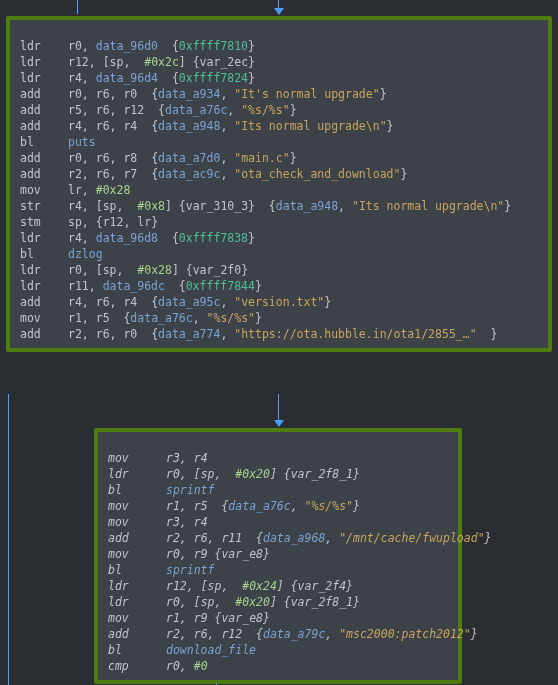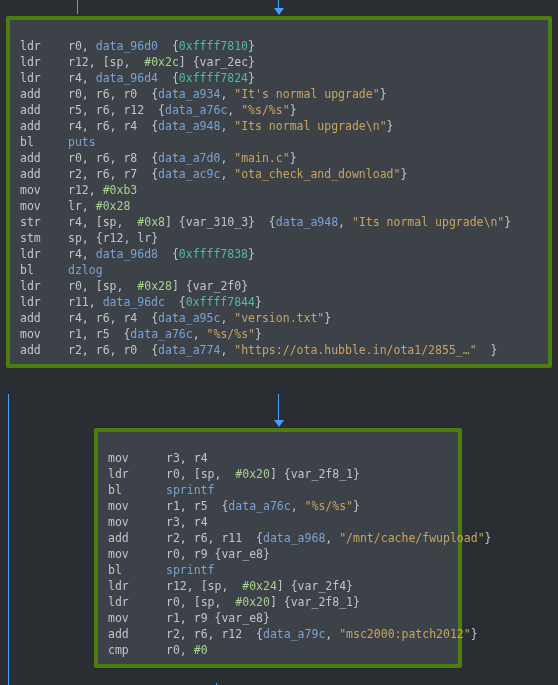--- a/index.html
+++ b/index.html
@@ -60,45 +60,45 @@
 <div id="block1" class="block" style="top:16px; left:6px; width:546px;">
     <div class="line"><span class="mnem">ldr</span><span class="reg">r0</span><span class="punc">, </span><span class="data">data_96d0</span><span class="punc">  {</span><span class="addr">0xffff7810</span><span class="punc">}</span></div>
     <div class="line"><span class="mnem">ldr</span><span class="reg">r12</span><span class="punc">, [</span><span class="reg">sp</span><span class="punc">,  </span><span class="num">#0x2c</span><span class="punc">] {</span><span class="var">var_2ec</span><span class="punc">}</span></div>
     <div class="line"><span class="mnem">ldr</span><span class="reg">r4</span><span class="punc">, </span><span class="data">data_96d4</span><span class="punc">  {</span><span class="addr">0xffff7824</span><span class="punc">}</span></div>
     <div class="line"><span class="mnem">add</span><span class="reg">r0</span><span class="punc">, </span><span class="reg">r6</span><span class="punc">, </span><span class="reg">r0</span><span class="punc">  {</span><span class="data">data_a934</span><span class="punc">, </span><span class="str">"It's normal upgrade"</span><span class="punc">}</span></div>
     <div class="line"><span class="mnem">add</span><span class="reg">r5</span><span class="punc">, </span><span class="reg">r6</span><span class="punc">, </span><span class="reg">r12</span><span class="punc">  {</span><span class="data">data_a76c</span><span class="punc">, </span><span class="str">"%s/%s"</span><span class="punc">}</span></div>
     <div class="line"><span class="mnem">add</span><span class="reg">r4</span><span class="punc">, </span><span class="reg">r6</span><span class="punc">, </span><span class="reg">r4</span><span class="punc">  {</span><span class="data">data_a948</span><span class="punc">, </span><span class="str">"Its normal upgrade\n"</span><span class="punc">}</span></div>
     <div class="line"><span class="mnem">bl</span><span class="call">puts</span></div>
     <div class="line"><span class="mnem">add</span><span class="reg">r0</span><span class="punc">, </span><span class="reg">r6</span><span class="punc">, </span><span class="reg">r8</span><span class="punc">  {</span><span class="data">data_a7d0</span><span class="punc">, </span><span class="str">"main.c"</span><span class="punc">}</span></div>
     <div class="line"><span class="mnem">add</span><span class="reg">r2</span><span class="punc">, </span><span class="reg">r6</span><span class="punc">, </span><span class="reg">r7</span><span class="punc">  {</span><span class="data">data_ac9c</span><span class="punc">, </span><span class="str">"ota_check_and_download"</span><span class="punc">}</span></div>
-    <div class="line"><span class="mnem">mov</span><span class="reg">r12</span><span class="punc">, </span><span class="num">#0xb3</span></div>
     <div class="line"><span class="mnem">mov</span><span class="reg">lr</span><span class="punc">, </span><span class="num">#0x28</span></div>
     <div class="line"><span class="mnem">str</span><span class="reg">r4</span><span class="punc">, [</span><span class="reg">sp</span><span class="punc">,  </span><span class="num">#0x8</span><span class="punc">] {</span><span class="var">var_310_3</span><span class="punc">}  {</span><span class="data">data_a948</span><span class="punc">, </span><span class="str">"Its normal upgrade\n"</span><span class="punc">}</span></div>
     <div class="line"><span class="mnem">stm</span><span class="reg">sp</span><span class="punc">, {</span><span class="reg">r12</span><span class="punc">, </span><span class="reg">lr</span><span class="punc">}</span></div>
     <div class="line"><span class="mnem">ldr</span><span class="reg">r4</span><span class="punc">, </span><span class="data">data_96d8</span><span class="punc">  {</span><span class="addr">0xffff7838</span><span class="punc">}</span></div>
     <div class="line"><span class="mnem">bl</span><span class="call">dzlog</span></div>
     <div class="line"><span class="mnem">ldr</span><span class="reg">r0</span><span class="punc">, [</span><span class="reg">sp</span><span class="punc">,  </span><span class="num">#0x28</span><span class="punc">] {</span><span class="var">var_2f0</span><span class="punc">}</span></div>
     <div class="line"><span class="mnem">ldr</span><span class="reg">r11</span><span class="punc">, </span><span class="data">data_96dc</span><span class="punc">  {</span><span class="addr">0xffff7844</span><span class="punc">}</span></div>
     <div class="line"><span class="mnem">add</span><span class="reg">r4</span><span class="punc">, </span><span class="reg">r6</span><span class="punc">, </span><span class="reg">r4</span><span class="punc">  {</span><span class="data">data_a95c</span><span class="punc">, </span><span class="str">"version.txt"</span><span class="punc">}</span></div>
     <div class="line"><span class="mnem">mov</span><span class="reg">r1</span><span class="punc">, </span><span class="reg">r5</span><span class="punc">  {</span><span class="data">data_a76c</span><span class="punc">, </span><span class="str">"%s/%s"</span><span class="punc">}</span></div>
     <div class="line"><span class="mnem">add</span><span class="reg">r2</span><span class="punc">, </span><span class="reg">r6</span><span class="punc">, </span><span class="reg">r0</span><span class="punc">  {</span><span class="data">data_a774</span><span class="punc">, </span><span class="str">"https://ota.hubble.in/ota1/2855_…"</span><span class="punc">  }</span></div>
   </div>
 
 <div class="arrow-h" style="top:394px; left:8px; width:1px; height:291px; background:#4a9eff;"></div>
 <div class="arrow-v" style="top:394px; left:278px; height:32px;"></div>
 
-<div id="block2" class="block" style="top:428px; left:94px; width:368px;">
+<div id="block2" class="block" style="top:428px; left:94px; width:368px;font-style:italic;">
     <div class="line"><span class="mnem-n">mov</span><span class="reg">r3</span><span class="punc">, </span><span class="reg">r4</span></div>
     <div class="line"><span class="mnem-n">ldr</span><span class="reg">r0</span><span class="punc">, [</span><span class="reg">sp</span><span class="punc">,  </span><span class="num">#0x20</span><span class="punc">] {</span><span class="var">var_2f8_1</span><span class="punc">}</span></div>
     <div class="line"><span class="mnem-n">bl</span><span class="call">sprintf</span></div>
     <div class="line"><span class="mnem-n">mov</span><span class="reg">r1</span><span class="punc">, </span><span class="reg">r5</span><span class="punc">  {</span><span class="data">data_a76c</span><span class="punc">, </span><span class="str">"%s/%s"</span><span class="punc">}</span></div>
     <div class="line"><span class="mnem-n">mov</span><span class="reg">r3</span><span class="punc">, </span><span class="reg">r4</span></div>
     <div class="line"><span class="mnem-n">add</span><span class="reg">r2</span><span class="punc">, </span><span class="reg">r6</span><span class="punc">, </span><span class="reg">r11</span><span class="punc">  {</span><span class="data">data_a968</span><span class="punc">, </span><span class="str">"/mnt/cache/fwupload"</span><span class="punc">}</span></div>
     <div class="line"><span class="mnem-n">mov</span><span class="reg">r0</span><span class="punc">, </span><span class="reg">r9</span><span class="punc"> {</span><span class="var">var_e8</span><span class="punc">}</span></div>
     <div class="line"><span class="mnem-n">bl</span><span class="call">sprintf</span></div>
     <div class="line"><span class="mnem-n">ldr</span><span class="reg">r12</span><span class="punc">, [</span><span class="reg">sp</span><span class="punc">,  </span><span class="num">#0x24</span><span class="punc">] {</span><span class="var">var_2f4</span><span class="punc">}</span></div>
     <div class="line"><span class="mnem-n">ldr</span><span class="reg">r0</span><span class="punc">, [</span><span class="reg">sp</span><span class="punc">,  </span><span class="num">#0x20</span><span class="punc">] {</span><span class="var">var_2f8_1</span><span class="punc">}</span></div>
     <div class="line"><span class="mnem-n">mov</span><span class="reg">r1</span><span class="punc">, </span><span class="reg">r9</span><span class="punc"> {</span><span class="var">var_e8</span><span class="punc">}</span></div>
     <div class="line"><span class="mnem-n">add</span><span class="reg">r2</span><span class="punc">, </span><span class="reg">r6</span><span class="punc">, </span><span class="reg">r12</span><span class="punc">  {</span><span class="data">data_a79c</span><span class="punc">, </span><span class="str">"msc2000:patch2012"</span><span class="punc">}</span></div>
+    <div class="line"><span class="mnem-n">bl</span><span class="call">download_file</span></div>
     <div class="line"><span class="mnem-n">cmp</span><span class="reg">r0</span><span class="punc">, </span><span class="num">#0</span></div>
   </div>
 
 <div style="position:absolute; top:683px; left:216px; width:1px; height:2px; background:#4a9eff;"></div>
 
 </body></html>

